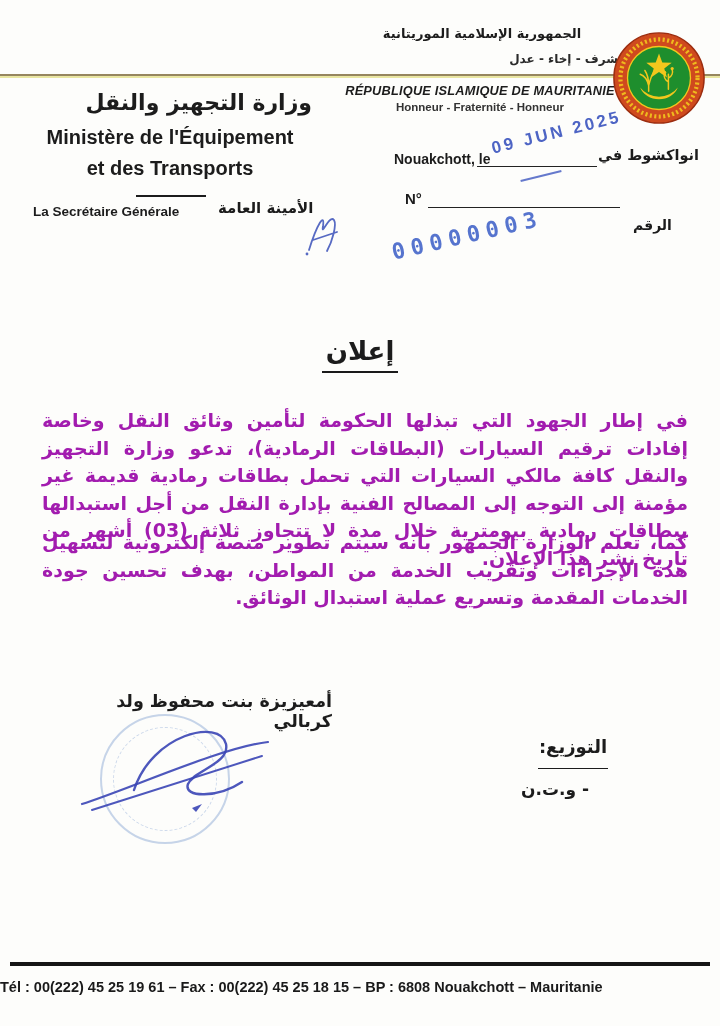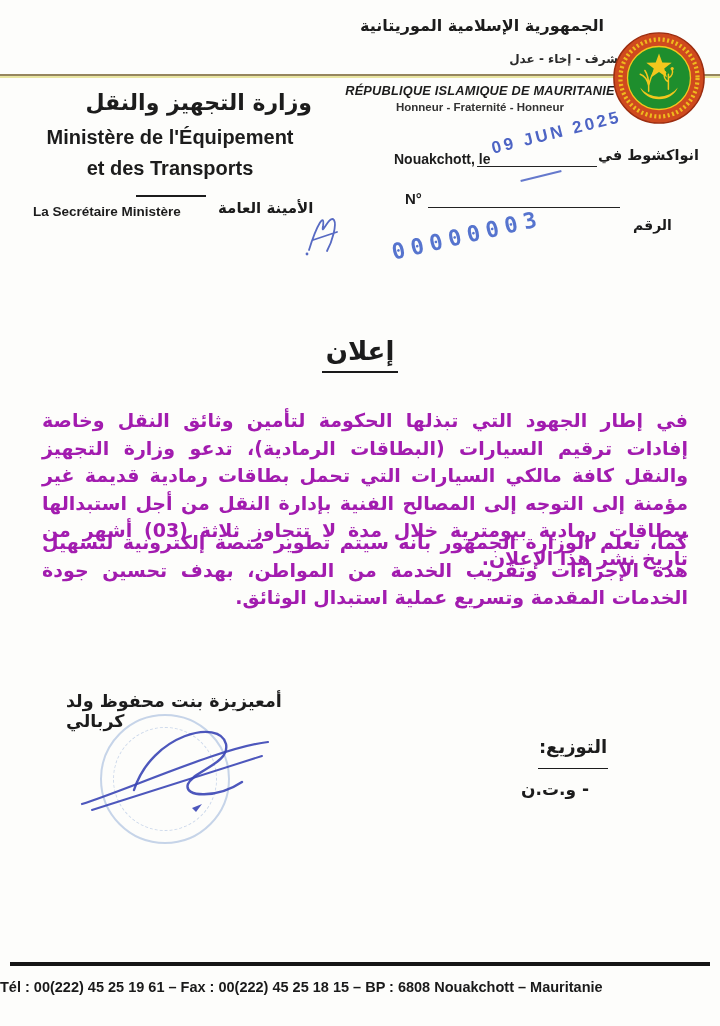--- a/index.html
+++ b/index.html
@@ -6,22 +6,22 @@
   body{background:#e8e8e8;font-family:"Liberation Sans",sans-serif;}
   .page{
     position:relative;width:720px;height:1026px;margin:0 auto;
     background:#fdfdfb;overflow:hidden;color:#1c1c1c;
   }
   .abs{position:absolute;}
   .ar{font-family:"DejaVu Sans",sans-serif;direction:rtl;}
   .fr{font-family:"Liberation Sans",sans-serif;}
 
   
-  .hdr-ar-republic{left:346px;top:16px;width:272px;text-align:center;
-    font-size:16px;font-weight:700;}
+  .hdr-ar-republic{left:346px;top:26px;width:272px;text-align:center;
+    font-size:13px;font-weight:700;}
   .hdr-ar-motto{left:346px;top:52px;width:272px;
     font-size:12px;font-weight:700;color:#2a2a2a;}
   .top-divider{left:0;top:74px;width:720px;height:2px;
     border-top:2px solid #96865f;background:#e9e6a2;z-index:1;}
   .hdr-fr-republic{left:330px;top:83px;width:300px;text-align:center;
     font-size:12.8px;font-weight:700;letter-spacing:.2px;font-style:italic;}
   .hdr-fr-motto{left:330px;top:101px;width:300px;text-align:center;
     font-size:11.5px;font-weight:700;color:#333;}
   .seal{left:612px;top:31px;width:94px;height:94px;z-index:2;}
 
@@ -59,21 +59,21 @@
   
   .ann-title-wrap{left:0;top:336px;width:720px;text-align:center;}
   .ann-title{display:inline-block;font-size:26px;font-weight:700;
     padding:0 4px 5px 4px;border-bottom:2.5px solid #1a1a1a;}
   .body-par{left:42px;width:646px;text-align:justify;
     font-size:19px;font-weight:700;line-height:27.5px;color:#a21caf;}
   .par1{top:407px;}
   .par2{top:529px;}
 
   
-  .signer-name{left:66px;top:691px;width:256px;text-align:left;
+  .signer-name{left:76px;top:691px;width:256px;text-align:right;
     font-size:17.5px;font-weight:700;}
   .stamp-circle{left:100px;top:714px;width:126px;height:126px;border-radius:50%;
     border:2px solid rgba(115,150,205,.40);}
   .stamp-circle::before{content:"";position:absolute;inset:11px;border-radius:50%;
     border:1.6px dashed rgba(115,150,205,.35);}
   .signature-svg{left:72px;top:712px;width:215px;height:112px;}
 
   
   .dist-title{left:538px;top:736px;width:70px;text-align:center;
     font-size:18px;font-weight:700;border-bottom:1.8px solid #1c1c1c;
@@ -106,21 +106,21 @@
     <path d="M39,58 C37,50 33,47 30,46 M39,58 C39,50 37,45 35,42 M39,58 C41,50 42,46 45,43 M39,58 L39,64" stroke="#f2c71d" stroke-width="1.6" fill="none" stroke-linecap="round"></path>
     <path d="M60,62 L60,46 M60,50 C64,48 65,44 64,41 M60,54 C56,52 55,48 56,45" stroke="#f2c71d" stroke-width="1.6" fill="none" stroke-linecap="round"></path>
     <circle cx="64" cy="40" r="1.7" fill="#f2c71d"></circle>
     <circle cx="56" cy="44" r="1.7" fill="#f2c71d"></circle>
   </svg>
 
   <div class="abs ar min-ar">وزارة التجهيز والنقل</div>
   <div class="abs fr min-fr1">Ministère de l'Équipement</div>
   <div class="abs fr min-fr2">et des Transports</div>
   <div class="abs min-underline"></div>
-  <div class="abs fr sec-fr">La Secrétaire Ministère</div>
+  <div class="abs fr sec-fr">La Secrétaire Générale</div>
   <div class="abs ar sec-ar">الأمينة العامة</div>
 
   <svg class="abs initial-scribble" viewBox="0 0 48 52">
     <path d="M6,44 C14,18 22,6 20,20 C18,32 26,8 31,14 C34,19 29,36 24,45 M10,34 L34,26" stroke="#3a50b8" stroke-width="1.8" fill="none" stroke-linecap="round" opacity="0.85"></path>
     <circle cx="4" cy="48" r="1.4" fill="#3a50b8" opacity="0.85"></circle>
   </svg>
 
   <div class="abs fr nkt-fr">Nouakchott, le</div>
   <div class="abs nkt-underline"></div>
   <div class="abs ar nkt-ar">انواكشوط في</div>

